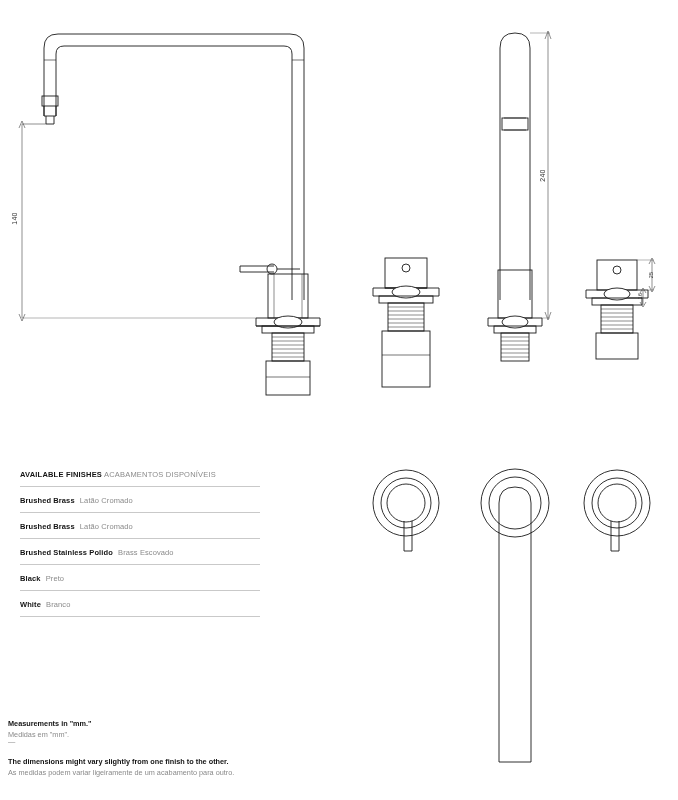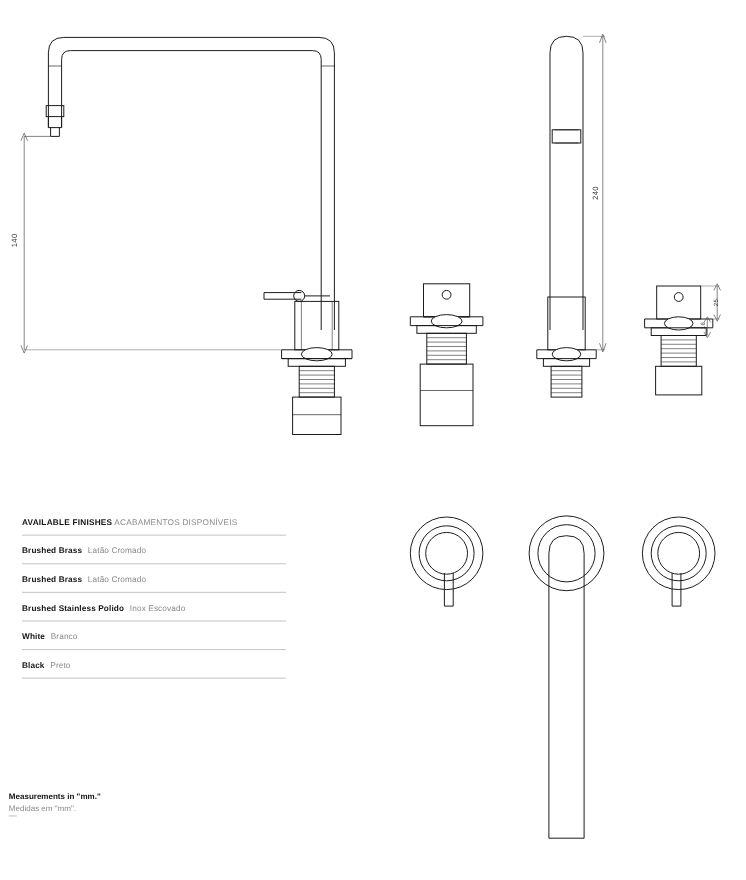--- a/index.html
+++ b/index.html
@@ -266,33 +266,37 @@
     <div class="finish-row">
       <span class="en">Brushed Brass</span>
       <span class="pt">Latão Cromado</span>
     </div>
     <div class="finish-row">
       <span class="en">Brushed Brass</span>
       <span class="pt">Latão Cromado</span>
     </div>
     <div class="finish-row">
       <span class="en">Brushed Stainless Polido</span>
-      <span class="pt">Inox Escovado</span>
+      <span class="pt">Brass Escovado</span>
+    </div>
+    <div class="finish-row">
+      <span class="en">Black</span>
+      <span class="pt">Preto</span>
     </div>
     <div class="finish-row">
       <span class="en">White</span>
       <span class="pt">Branco</span>
-    </div>
-    <div class="finish-row">
-      <span class="en">Black</span>
-      <span class="pt">Preto</span>
     </div>
   </div>
 
   <div class="notes">
     <div class="note-block">
       <div class="note-en">Measurements in "mm."</div>
       <div class="note-pt">Medidas em "mm".</div>
       <div class="note-dash">—</div>
     </div>
+    <div class="note-block">
+      <div class="note-en">The dimensions might vary slightly from one finish to the other.</div>
+      <div class="note-pt">As medidas podem variar ligeiramente de um acabamento para outro.</div>
+    </div>
   </div>
 
 </div>
 
 </body></html>

